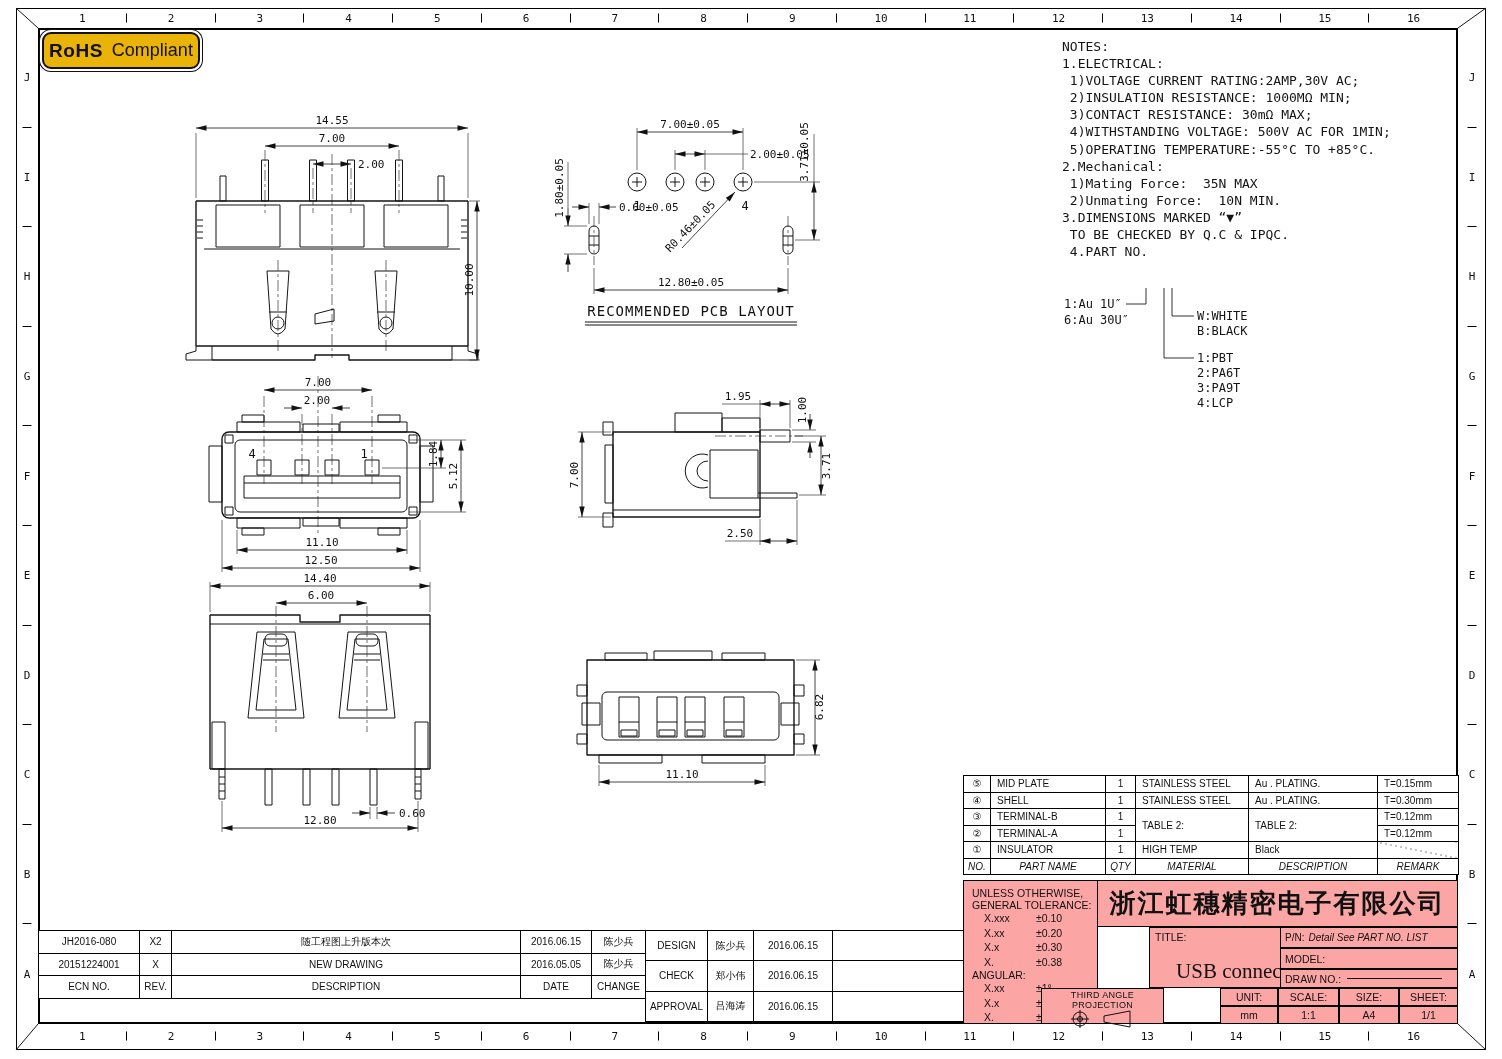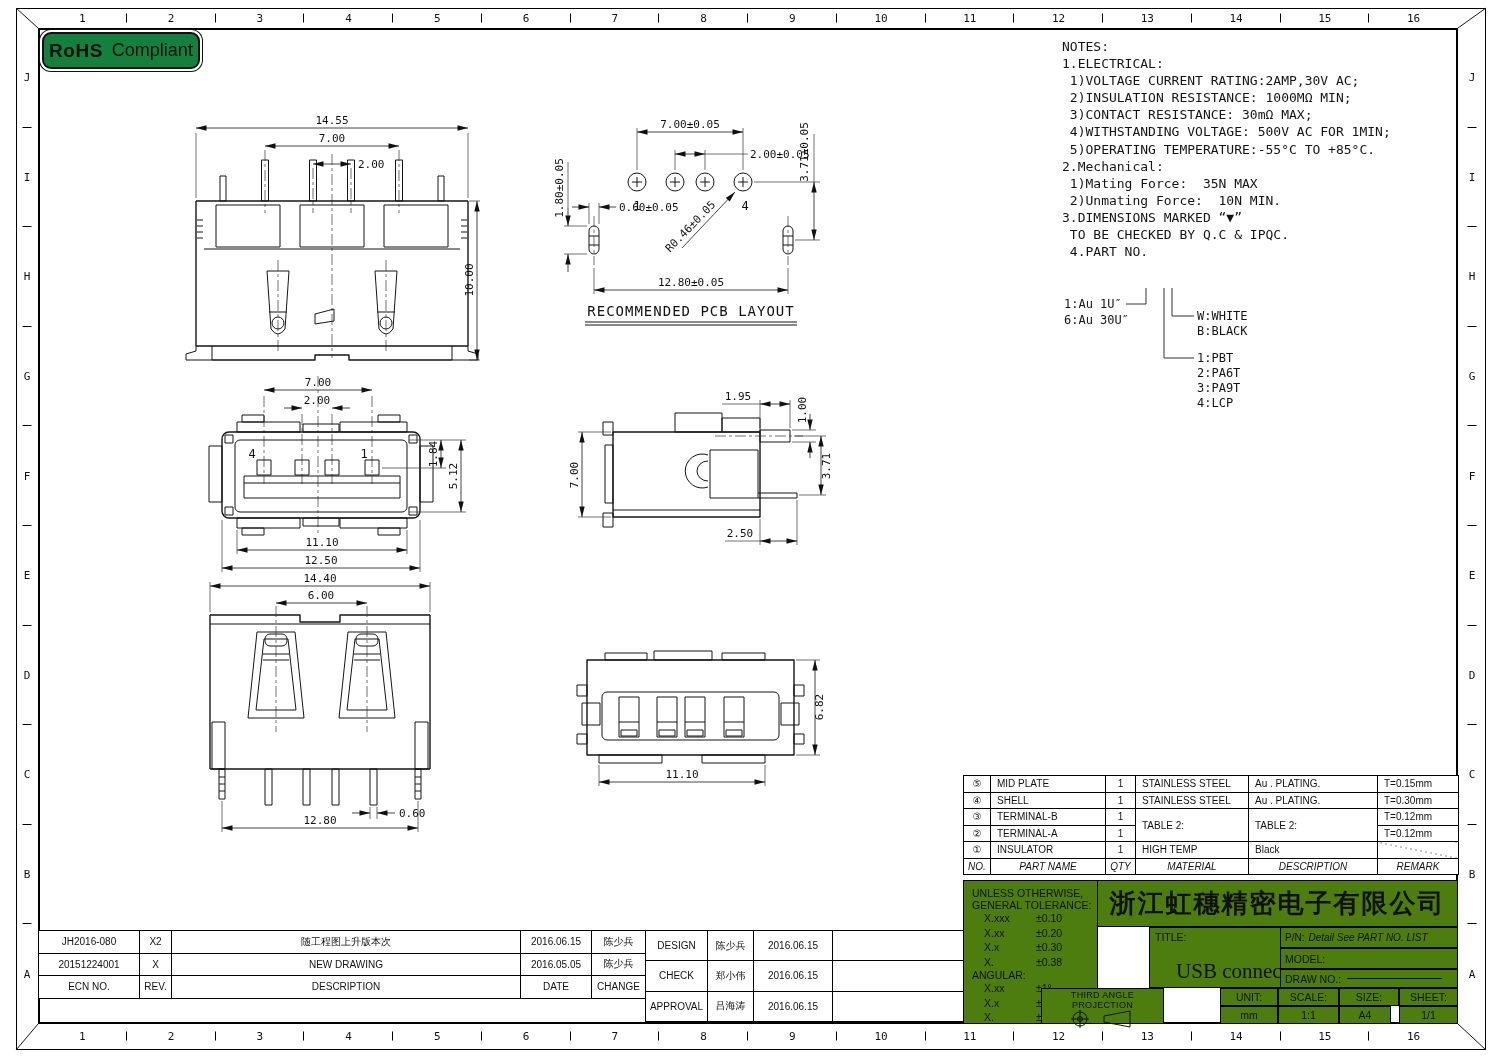--- a/index.html
+++ b/index.html
@@ -20,21 +20,21 @@
   .gcol::after{content:"";position:absolute;right:0;top:50%;transform:translateY(-50%);
                width:1px;height:9px;background:#000;}
   .gcol:last-child::after{display:none;}
   .grow{flex:1;display:flex;align-items:center;justify-content:center;position:relative;}
   .grow::after{content:"";position:absolute;bottom:0;left:50%;transform:translateX(-50%);
                width:9px;height:1px;background:#000;}
   .grow:last-child::after{display:none;}
   
   .rohs{position:absolute;left:42px;top:32px;width:154px;height:33px;border:2.5px solid #111;
         border-radius:9px;box-shadow:0 0 0 2px #fff,0 0 0 3px #111;display:flex;
-        align-items:center;justify-content:center;gap:9px;background:#15803d;}
+        align-items:center;justify-content:center;gap:9px;background:#eab308;}
   .rohs b{font-size:19px;letter-spacing:.5px;}
   .rohs span{font-size:18px;}
   
   .notes{position:absolute;left:1062px;top:38px;font:13px/17.1px "DejaVu Sans Mono",monospace;color:#141414;}
   .nline{white-space:pre;}
   
   svg.view{position:absolute;overflow:visible;}
   .view line,.view path,.view rect,.view circle,.view polyline,.view polygon{
      stroke:#151515;fill:none;stroke-width:1;stroke-linejoin:round;}
   .view .thick{stroke-width:1.4;}
@@ -49,21 +49,21 @@
   table.tbl td{border:1px solid #000;font-size:10px;padding:0 3px;text-align:center;
                overflow:hidden;white-space:nowrap;}
   table.tbl td.l{text-align:left;padding-left:6px;}
   table.tbl .it{font-style:italic;}
   td.slash{background:linear-gradient(to top right,transparent 49.4%,#111 49.4%,#111 50.6%,transparent 50.6%);}
   .bom tr{height:16.5px;}
   .rev tr{height:22.5px;}
   .apv tr{height:30.3px;}
   .rev td,.apv td{font-size:10.5px;}
   
-  .cell{position:absolute;border:1px solid #000;box-sizing:border-box;background:#4d7c0f;}
+  .cell{position:absolute;border:1px solid #000;box-sizing:border-box;background:#fca5a5;}
   .tol{left:963px;top:880px;width:135px;height:144px;font-size:10.5px;padding:6px 0 0 8px;}
   .tol .trow{display:flex;line-height:14.5px;}
   .tol .trow .tl{width:52px;padding-left:12px;}
   .company{left:1097px;top:880px;width:361px;height:47px;display:flex;align-items:center;
            justify-content:center;font-size:26px;font-weight:bold;letter-spacing:2px;}
   .titlecell{left:1149px;top:927px;width:183px;height:61px;}
   .titlecell .small{font-size:10.5px;padding:3px 0 0 5px;}
   .titlecell .big{font-family:"Liberation Serif",serif;font-size:21px;text-align:center;margin-top:16px;}
   .pncell{left:1280px;top:927px;width:178px;height:21px;font-size:10px;display:flex;
           align-items:center;padding-left:4px;box-sizing:border-box;gap:4px;}
@@ -643,21 +643,21 @@
         <path d="M62,6 L88,1 L88,17 L62,12 Z"></path>
       </g>
     </svg>
   </div>
   <div class="cell ucell" style="left:1220px;top:988px;width:58px;height:18px">UNIT:</div>
   <div class="cell ucell" style="left:1278px;top:988px;width:61px;height:18px">SCALE:</div>
   <div class="cell ucell" style="left:1339px;top:988px;width:60px;height:18px">SIZE:</div>
   <div class="cell ucell" style="left:1399px;top:988px;width:59px;height:18px">SHEET:</div>
   <div class="cell ucell" style="left:1220px;top:1006px;width:58px;height:18px">mm</div>
   <div class="cell ucell" style="left:1278px;top:1006px;width:61px;height:18px">1:1</div>
-  <div class="cell ucell" style="left:1339px;top:1006px;width:52px;height:18px">A4</div>
+  <div class="cell ucell" style="left:1339px;top:1006px;width:60px;height:18px">A4</div>
   <div class="cell ucell" style="left:1399px;top:1006px;width:59px;height:18px">1/1</div>
 
   
   <table class="tbl rev" style="left:38px;top:930px;width:607px">
     <colgroup>
         <col style="width:101px">
         <col style="width:32px">
         <col style="width:349px">
         <col style="width:71px">
         <col style="width:54px">

